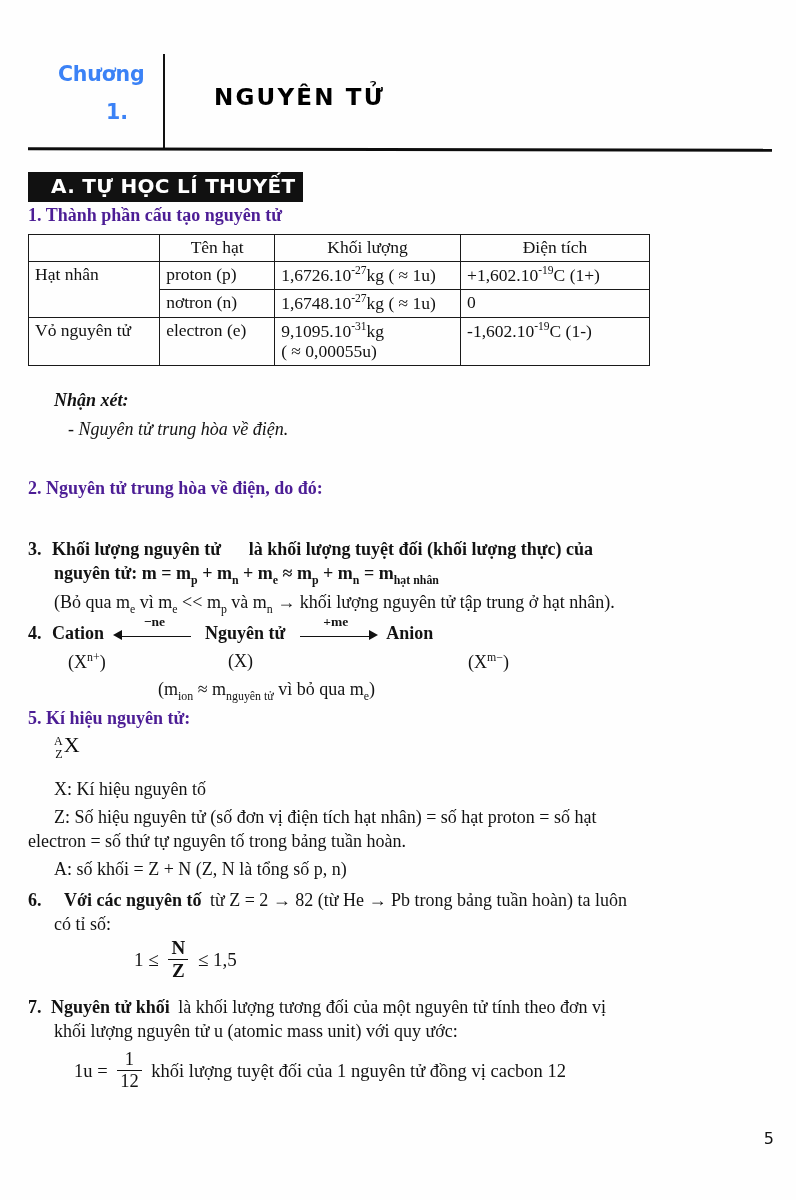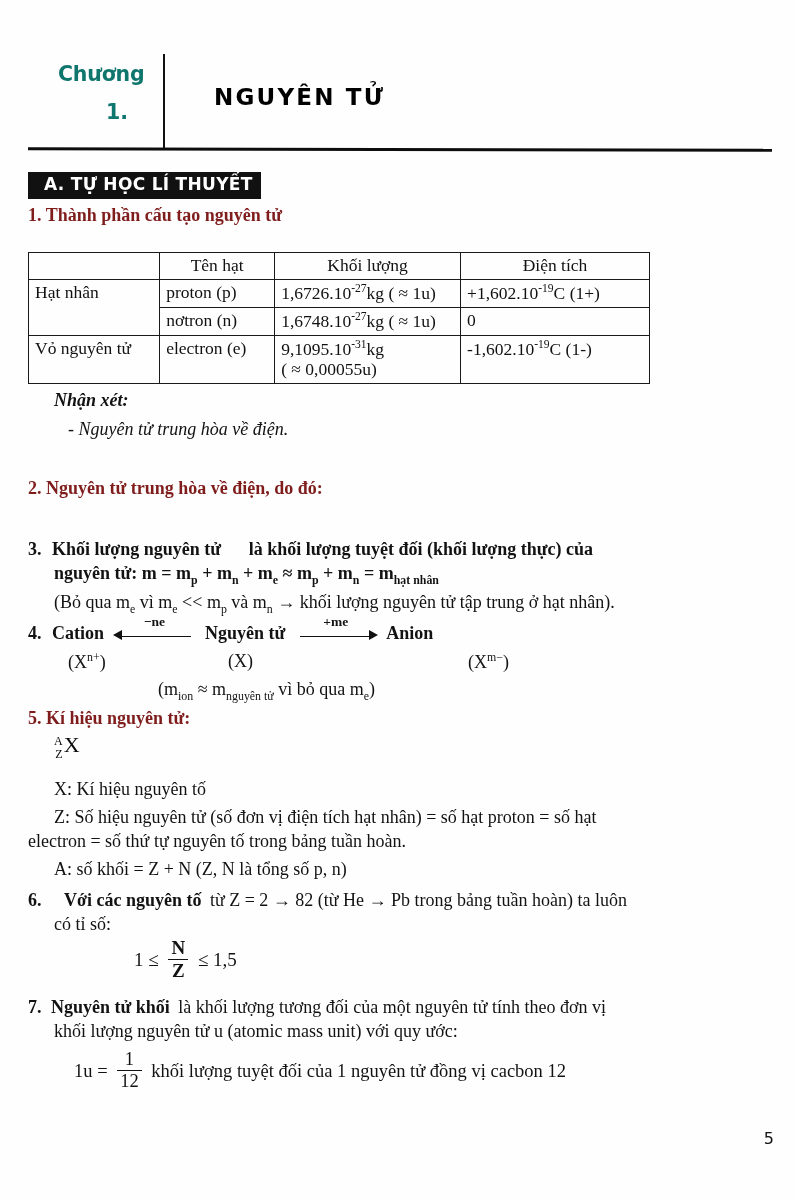--- a/index.html
+++ b/index.html
@@ -32,21 +32,21 @@
     width: 742px;
     height: 92px;
   }
   .chapter-left {
     position: absolute;
     left: 0; top: 0;
     width: 134px;
     height: 92px;
     font-family: "DejaVu Sans", "Liberation Sans", sans-serif;
     font-weight: bold;
-    color: #0f766e;
+    color: #3b82f6;
   }
   .chapter-word {
     position: absolute;
     left: 30px;
     top: 10px;
     font-size: 20.5px;
     letter-spacing: -0.2px;
   }
   .chapter-num {
     position: absolute;
@@ -84,51 +84,51 @@
 
   
   .section-banner {
     position: absolute;
     left: 28px;
     top: 172px;
     background: #111;
     color: #fff;
     font-family: "DejaVu Sans", "Liberation Sans", sans-serif;
     font-weight: bold;
-    font-size: 17px;
+    font-size: 20px;
     letter-spacing: 0.3px;
-    padding: 3px 8px 4px 16px;
+    padding: 3px 8px 4px 23px;
     line-height: 1.15;
   }
 
   
   .h-sub {
     position: absolute;
     font-family: "Liberation Serif", serif;
     font-weight: bold;
     font-size: 18px;
-    color: #7f1d1d;
+    color: #4c1d95;
   }
   .body-txt {
     position: absolute;
     font-family: "Liberation Serif", serif;
     font-size: 18px;
     color: #121212;
     line-height: 1.3;
   }
   .ital {
     font-style: italic;
   }
   b.bold { font-weight: bold; }
 
   
   .tbl {
     position: absolute;
     left: 28px;
-    top: 252px;
+    top: 234px;
     width: 622px;
     border-collapse: collapse;
     font-family: "Liberation Serif", serif;
     font-size: 17.5px;
     border-radius: 23px;
   }
   .tbl td, .tbl th {
     border: 1.4px solid #1a1a1a;
     padding: 2px 6px 3px 6px;
     vertical-align: top;

